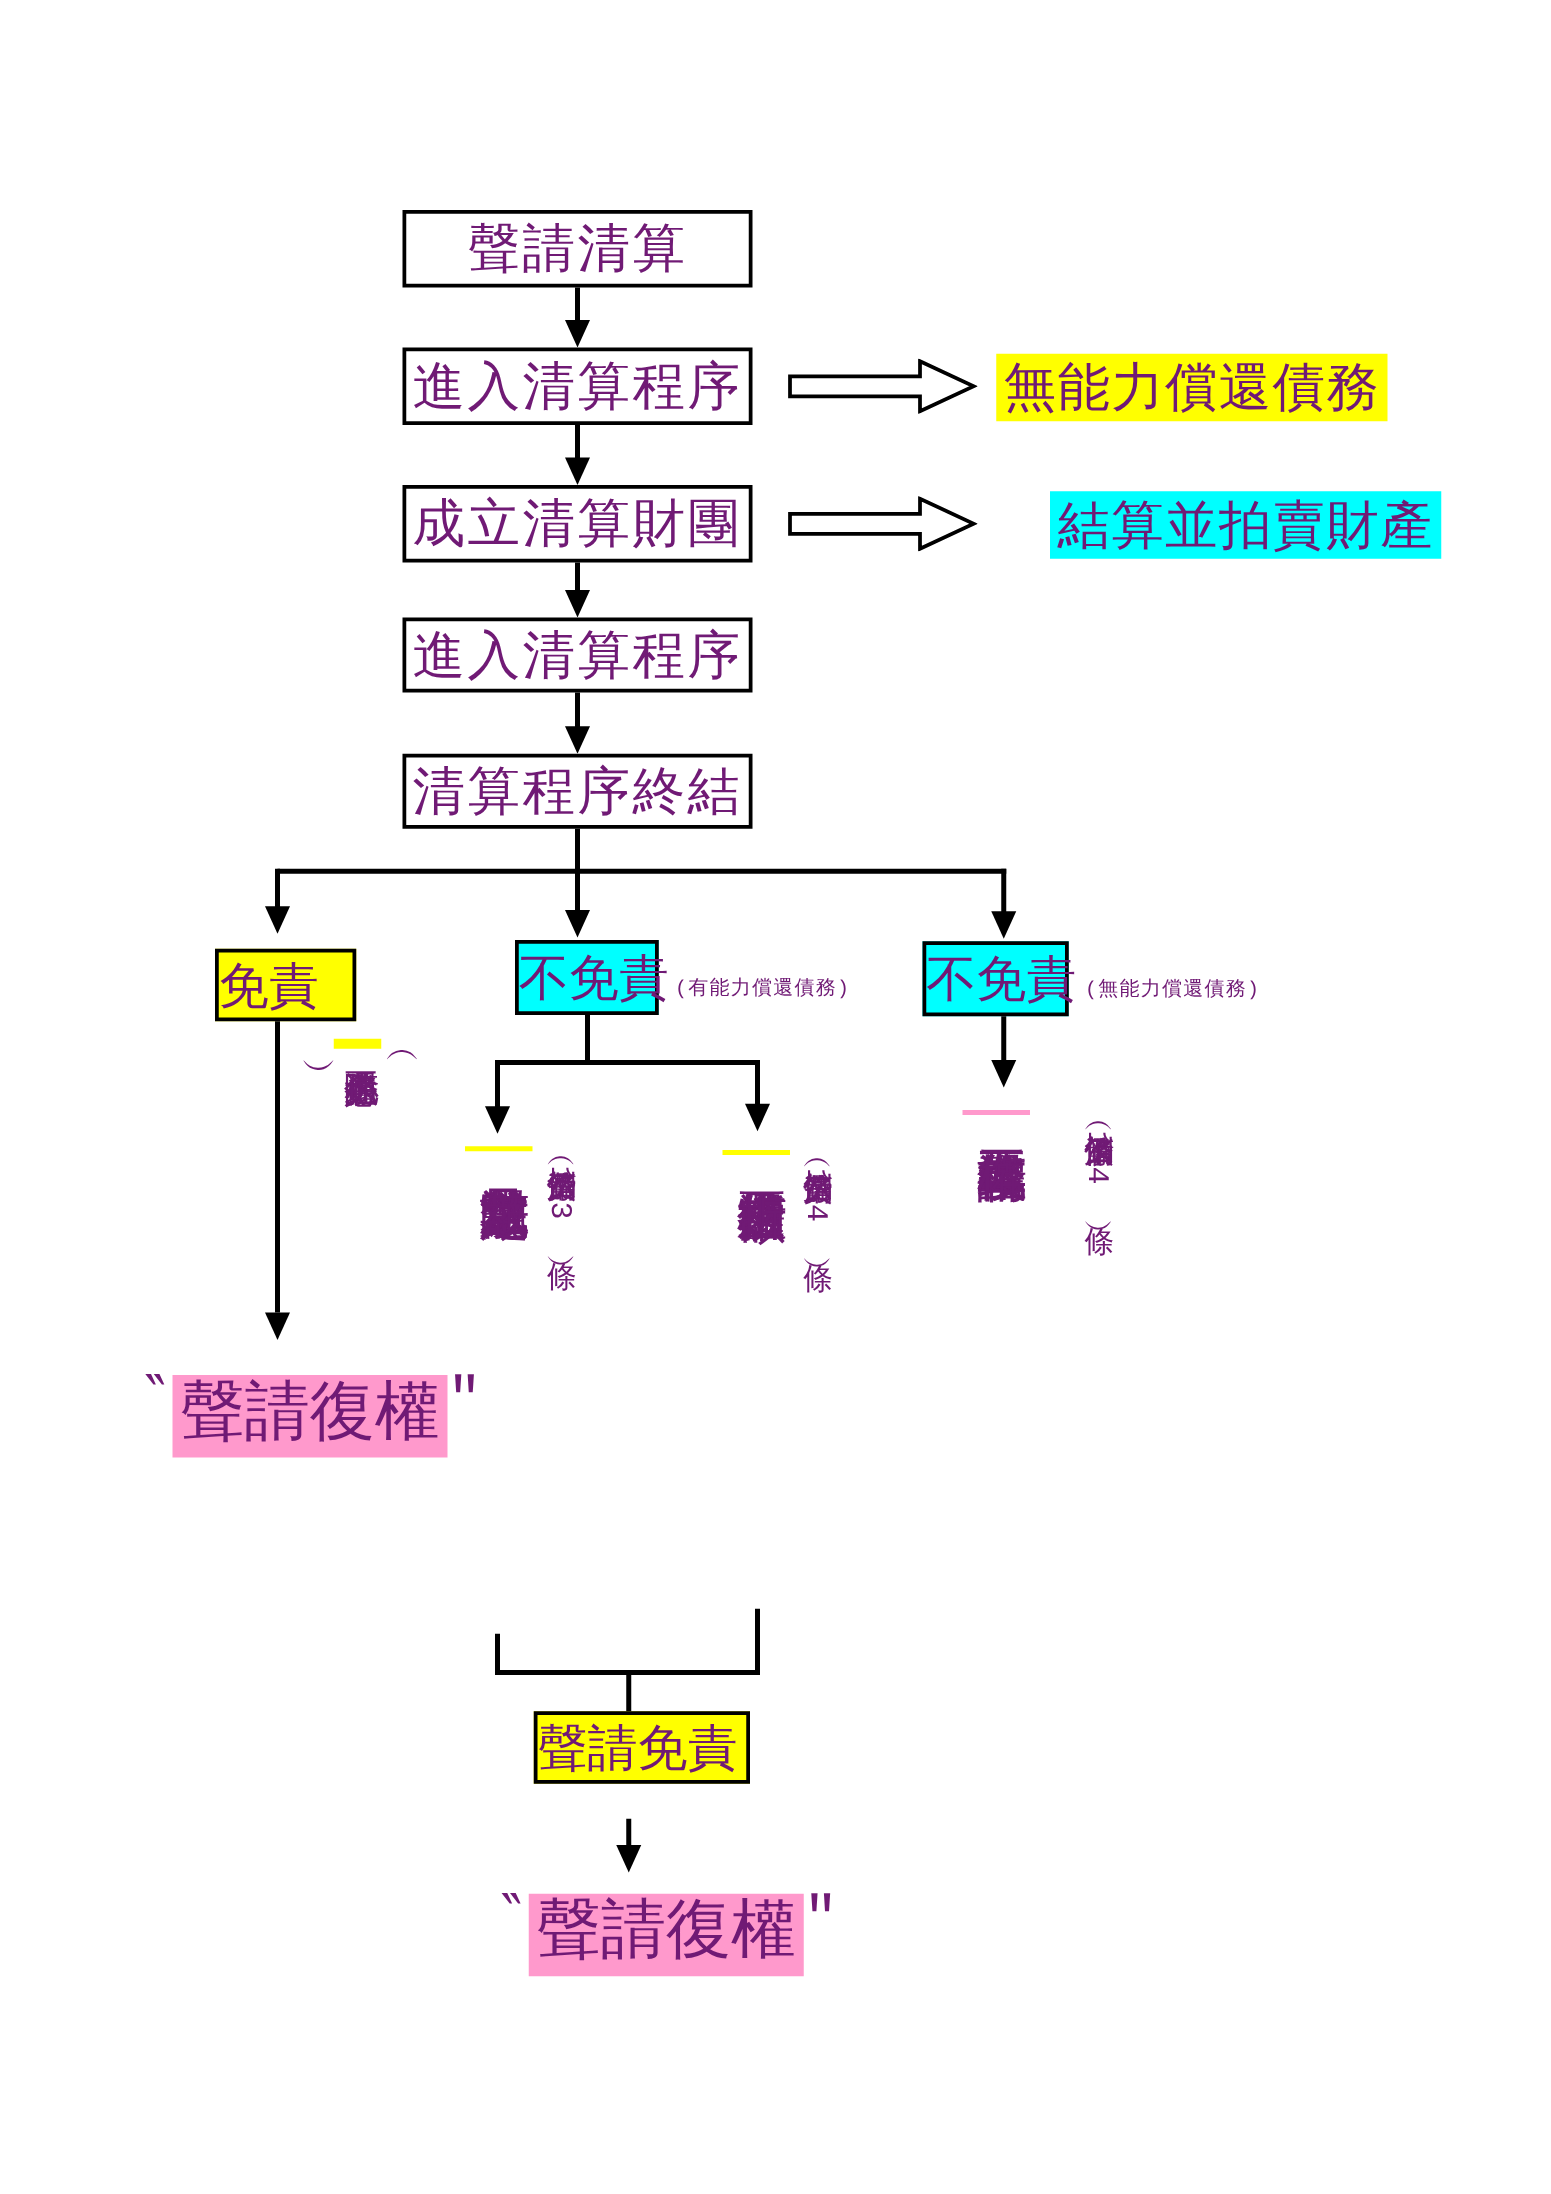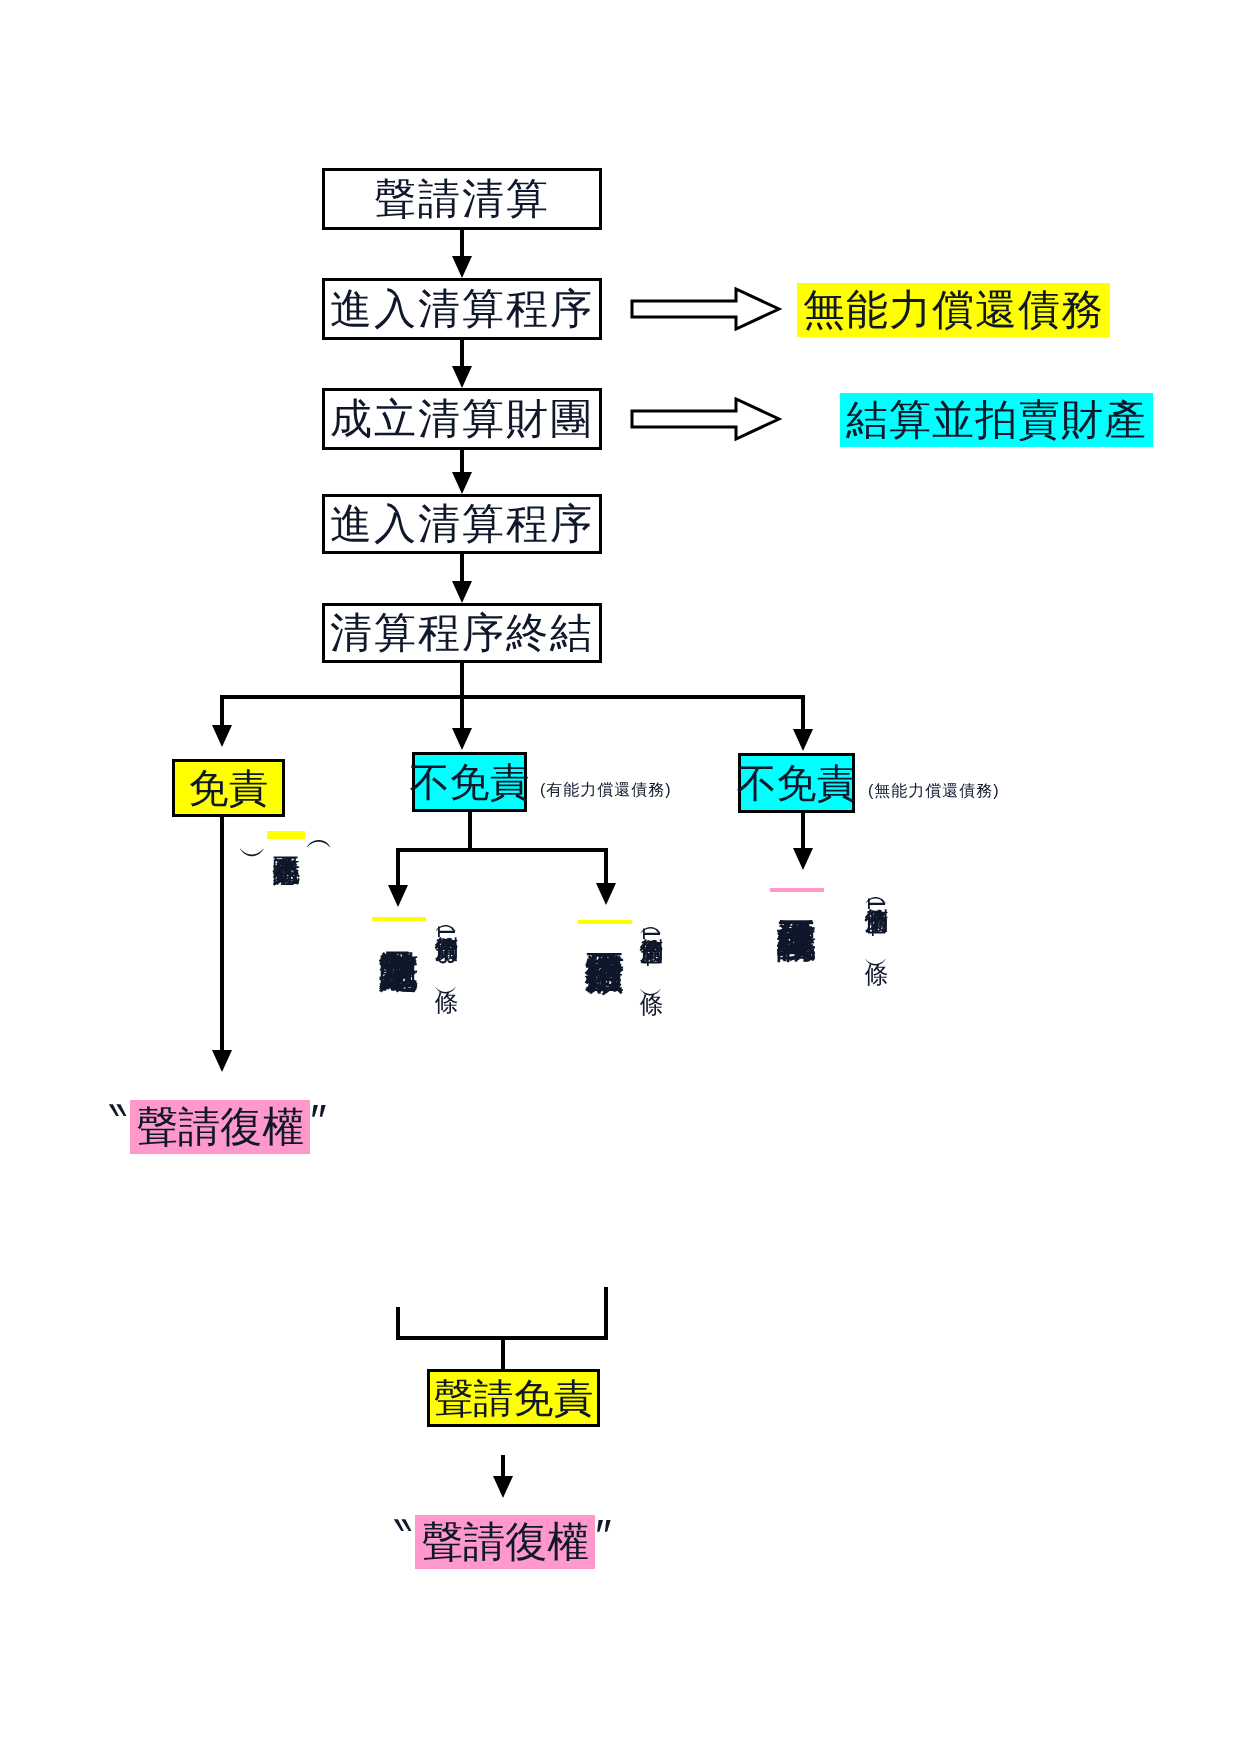--- a/index.html
+++ b/index.html
@@ -1,35 +1,35 @@
 <!DOCTYPE html>
 <html><head>
 <meta charset="utf-8">
 <style>
   html,body{margin:0;padding:0;background:#ffffff;}
   #canvas{
     position:relative;
     width:1231px;height:1755px;
     background:#ffffff;
-    font-family:Liberation Sans, sans-serif;
-    color:#0f172a;
+    font-family:Liberation Mono, monospace;
+    color:#701a75;
     overflow:hidden;
   }
   .abs{position:absolute;box-sizing:border-box;}
   
   .pbox{
     left:322px;width:280px;height:62px;
     border:3px solid #000;background:#fff;
     display:flex;align-items:center;justify-content:center;
     font-size:42px;letter-spacing:2px;white-space:nowrap;
   }
   
   .bbox{
     border:3px solid #000;
-    display:flex;align-items:center;justify-content:center;
+    display:flex;align-items:center;
     font-size:40px;white-space:nowrap;
   }
   .bg-yellow{background:#ffff00;}
   .bg-cyan{background:#00ffff;}
   .bg-pink{background:#ff99cc;}
   
   .sidelabel{
     height:54px;display:flex;align-items:center;
     padding:0 6px;font-size:42px;letter-spacing:1px;white-space:nowrap;
   }
@@ -46,21 +46,21 @@
     writing-mode:vertical-rl;text-orientation:mixed;
     line-height:1.05;white-space:nowrap;
   }
   .vbig{font-size:40px;padding:2px 6px;}
   .vref{font-size:24px;line-height:1.1;}
   .vnote-open,.vnote-close{font-size:28px;display:block;}
   .vnote-mid{font-size:28px;display:block;background:#ffff00;padding:4px 4px;}
   
   .result{display:flex;align-items:flex-start;white-space:nowrap;}
   .result .q{font-size:46px;line-height:1;margin-top:-2px;}
-  .result .txt{font-size:42px;line-height:1.2;padding:2px 6px;background:#ff99cc;}
+  .result .txt{font-size:52px;line-height:1.2;padding:2px 6px;background:#ff99cc;}
 </style>
 </head>
 <body>
 
 <div id="canvas">
 
   <div class="abs pbox" style="top:168px;">
     <span>聲請清算</span>
   </div>
 

